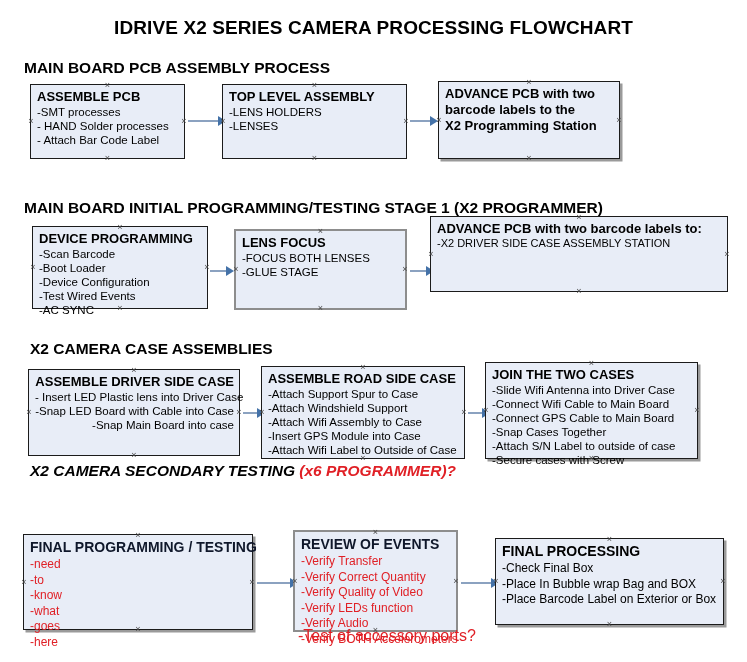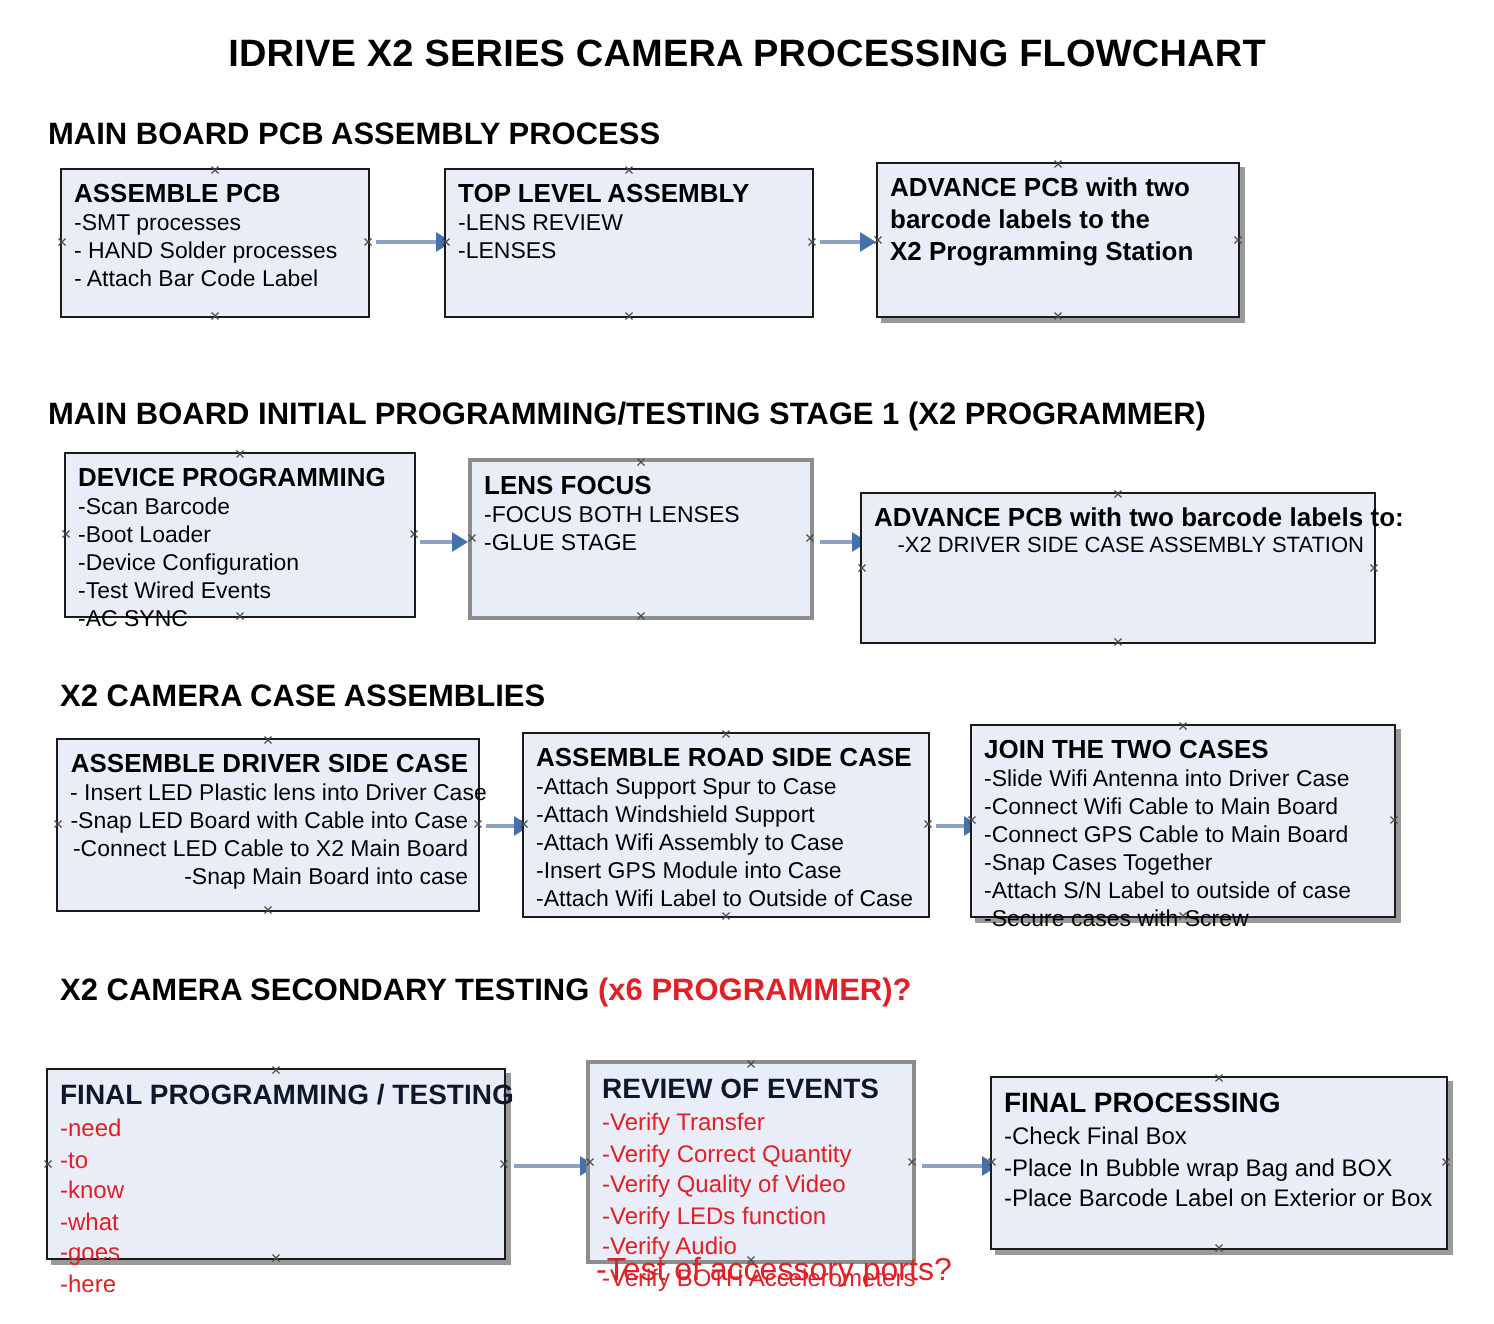--- a/index.html
+++ b/index.html
@@ -139,21 +139,21 @@
     <span class="handle" style="left:50%; top:0;"></span>
     <span class="handle" style="left:50%; top:100%;"></span>
     <span class="handle" style="left:0; top:50%;"></span>
     <span class="handle" style="left:100%; top:50%;"></span>
   </div>
 
   <div class="arrow" style="left:188px; top:120px; width:30px;"></div>
 
   <div class="node" style="left:222px; top:84px; width:185px; height:75px;">
     <div class="node-title">TOP LEVEL ASSEMBLY</div>
-    <div class="node-line">-LENS REVIEW</div>
+    <div class="node-line">-LENS HOLDERS</div>
     <div class="node-line">-LENSES</div>
     <span class="handle" style="left:50%; top:0;"></span>
     <span class="handle" style="left:50%; top:100%;"></span>
     <span class="handle" style="left:0; top:50%;"></span>
     <span class="handle" style="left:100%; top:50%;"></span>
   </div>
 
   <div class="arrow" style="left:410px; top:120px; width:20px;"></div>
 
   <div class="node shadow" style="left:438px; top:81px; width:182px; height:78px;">
@@ -190,38 +190,37 @@
     <div class="node-line">-FOCUS BOTH LENSES</div>
     <div class="node-line">-GLUE STAGE</div>
     <span class="handle" style="left:50%; top:0;"></span>
     <span class="handle" style="left:50%; top:100%;"></span>
     <span class="handle" style="left:0; top:50%;"></span>
     <span class="handle" style="left:100%; top:50%;"></span>
   </div>
 
   <div class="arrow" style="left:410px; top:270px; width:16px;"></div>
 
-  <div class="node" style="left:430px; top:246px; width:258px; height:76px;text-align:right;">
+  <div class="node" style="left:430px; top:216px; width:298px; height:76px;">
     <div class="node-title">ADVANCE PCB with two barcode labels to:</div>
     <div class="node-line sm">-X2 DRIVER  SIDE  CASE  ASSEMBLY STATION</div>
     <span class="handle" style="left:50%; top:0;"></span>
     <span class="handle" style="left:50%; top:100%;"></span>
     <span class="handle" style="left:0; top:50%;"></span>
     <span class="handle" style="left:100%; top:50%;"></span>
   </div>
 
   <div class="section-header" style="left:30px; top:340px;">
     <span>X2 CAMERA CASE ASSEMBLIES</span>
   </div>
 
   <div class="node" style="left:28px; top:369px; width:212px; height:87px;text-align:right;">
     <div class="node-title">ASSEMBLE DRIVER SIDE CASE</div>
     <div class="node-line">- Insert LED Plastic lens into Driver Case</div>
     <div class="node-line">-Snap LED Board with Cable into Case</div>
-    <div class="node-line">-Connect LED Cable to X2 Main Board</div>
     <div class="node-line">-Snap Main Board into case</div>
     <span class="handle" style="left:50%; top:0;"></span>
     <span class="handle" style="left:50%; top:100%;"></span>
     <span class="handle" style="left:0; top:50%;"></span>
     <span class="handle" style="left:100%; top:50%;"></span>
   </div>
 
   <div class="arrow" style="left:243px; top:412px; width:14px;"></div>
 
   <div class="node" style="left:261px; top:366px; width:204px; height:93px;">
@@ -246,21 +245,21 @@
     <div class="node-line">-Connect GPS Cable to Main Board</div>
     <div class="node-line">-Snap Cases Together</div>
     <div class="node-line">-Attach S/N Label to outside of case</div>
     <div class="node-line">-Secure cases with Screw</div>
     <span class="handle" style="left:50%; top:0;"></span>
     <span class="handle" style="left:50%; top:100%;"></span>
     <span class="handle" style="left:0; top:50%;"></span>
     <span class="handle" style="left:100%; top:50%;"></span>
   </div>
 
-  <div class="section-header" style="left:30px; top:487px;">
+  <div class="section-header" style="left:30px; top:462px;font-style:italic;">
     <span>X2 CAMERA SECONDARY TESTING </span><span class="accent">(x6 PROGRAMMER)?</span>
   </div>
 
   <div class="node shadow redtext" style="left:23px; top:534px; width:230px; height:96px;">
     <div class="node-title big">FINAL PROGRAMMING / TESTING</div>
     <div class="node-line lg">-need</div>
     <div class="node-line lg">-to</div>
     <div class="node-line lg">-know</div>
     <div class="node-line lg">-what</div>
     <div class="node-line lg">-goes</div>

